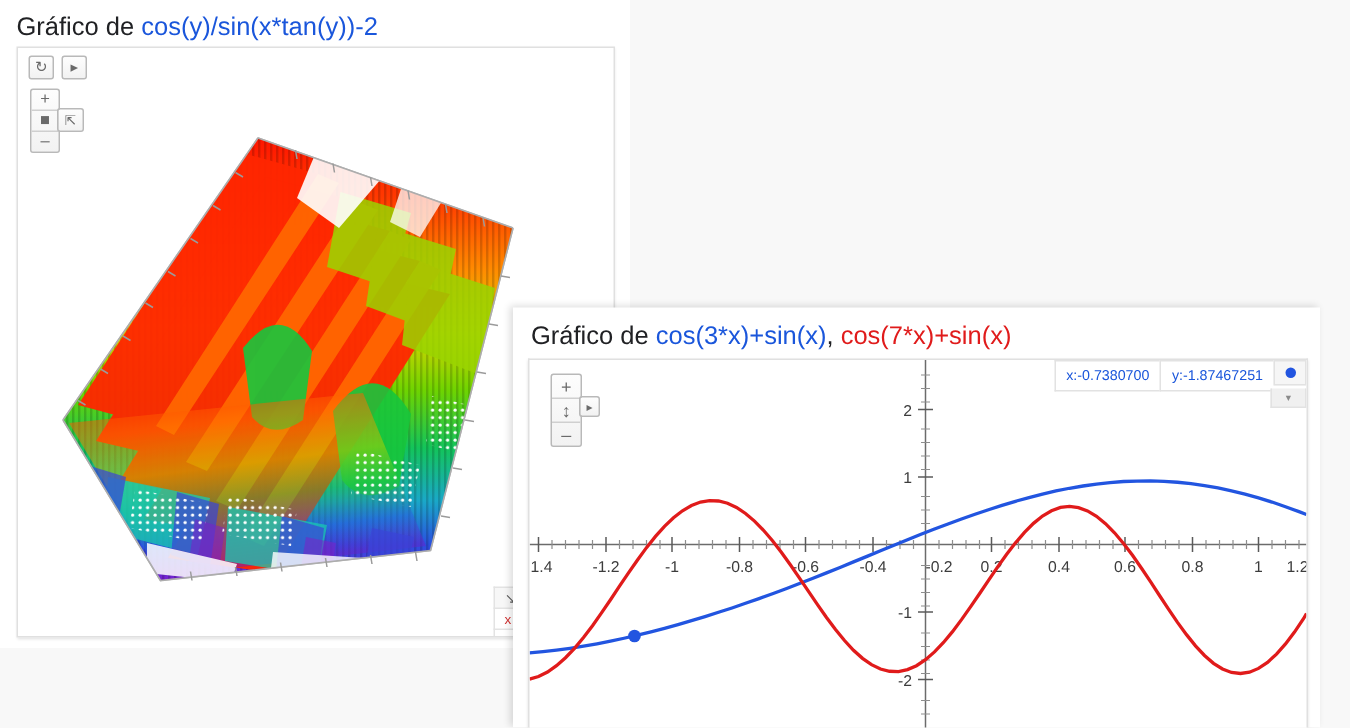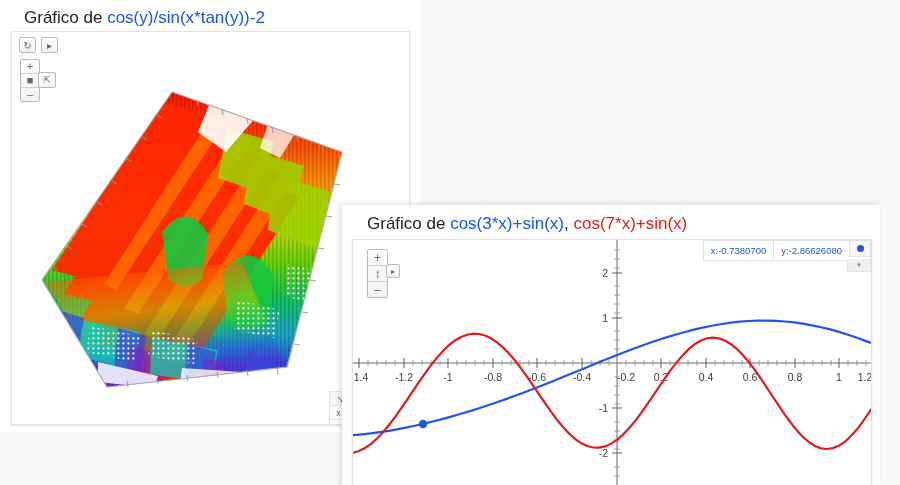--- a/index.html
+++ b/index.html
@@ -8,21 +8,20 @@
     background:#f8f8f8;
     font-family:"Liberation Sans", sans-serif;
     position:relative;
   }
 
   
   .panel{position:absolute;background:#ffffff;}
   .panel-title{
     font-size:17px;color:#202124;white-space:nowrap;
     font-family:"Liberation Sans", sans-serif;
-    margin-left:13px;
   }
   .fx-blue{color:#1a56db;}
   .fx-red{color:#e01b1b;}
   .plot-frame{
     position:absolute;background:#ffffff;
     border:1px solid #e0e0e0;
     box-shadow:0 1px 2px rgba(0,0,0,.13);
     overflow:hidden;
   }
 
@@ -434,21 +433,21 @@
     </div>
     <div class="tb-btn" id="tb2d-play">▸</div>
 
     <div id="coords">
       <div class="cbox">
           <span>x: </span>
           <span>-0.7380700</span>
         </div>
       <div class="cbox">
           <span>y: </span>
-          <span>-2.86626080</span>
+          <span>-1.87467251</span>
         </div>
       <div class="cdot">
           <span class="bluedot"></span>
         </div>
     </div>
     <div id="coords-caret">▾</div>
 
   </div>
 </div>
 

